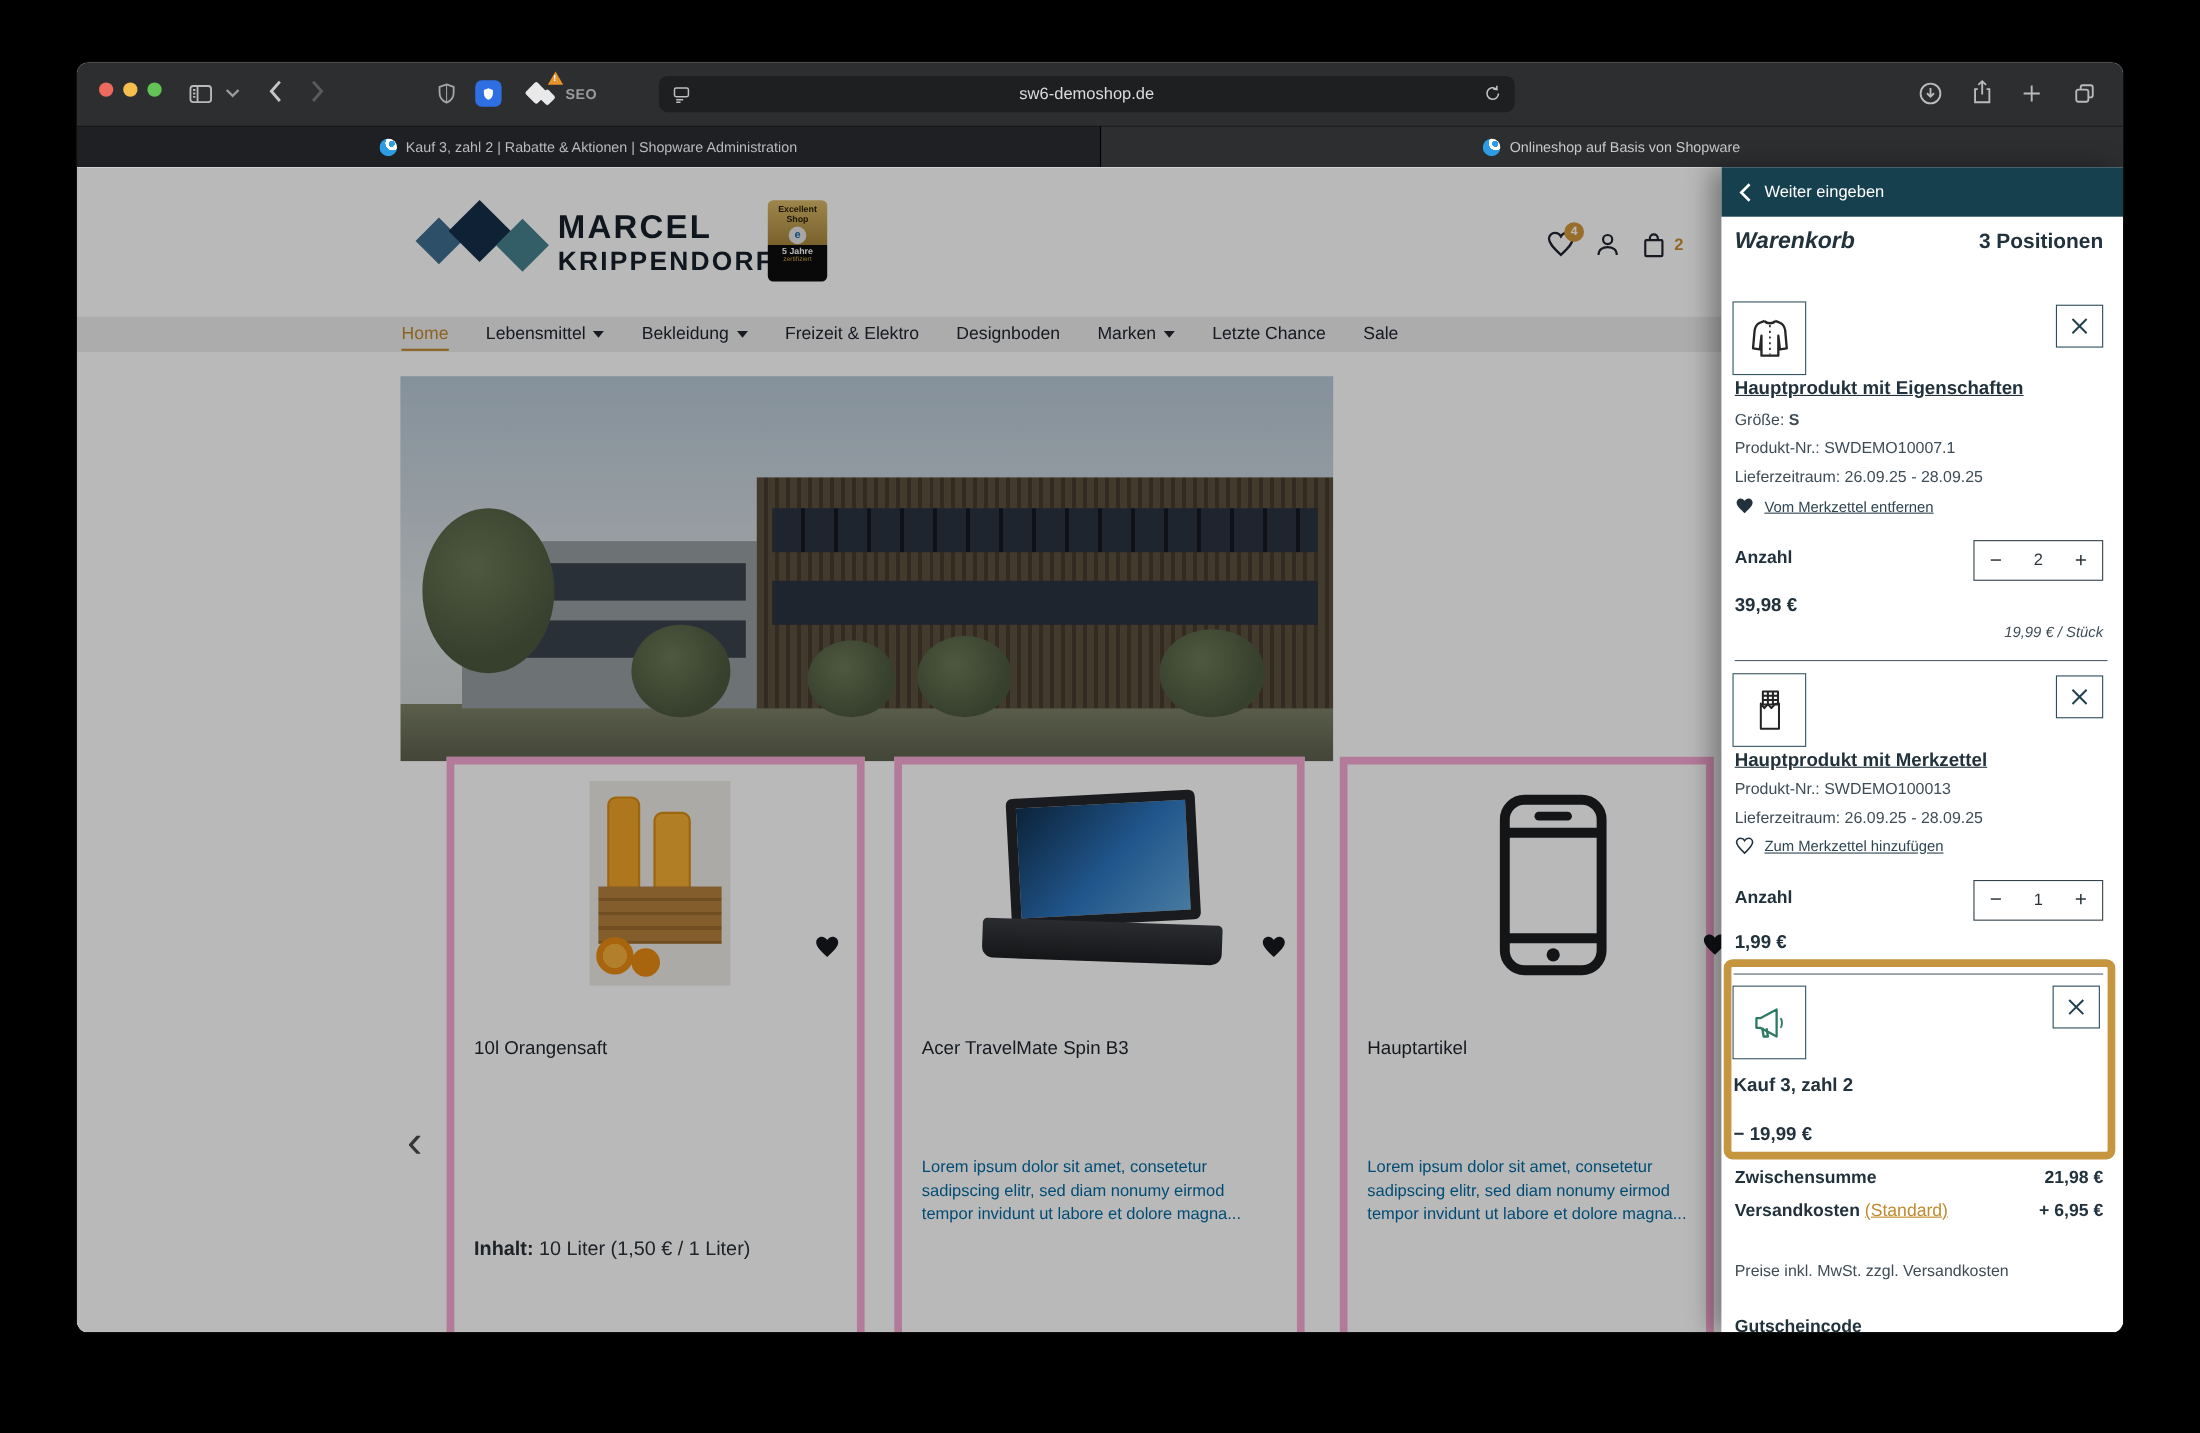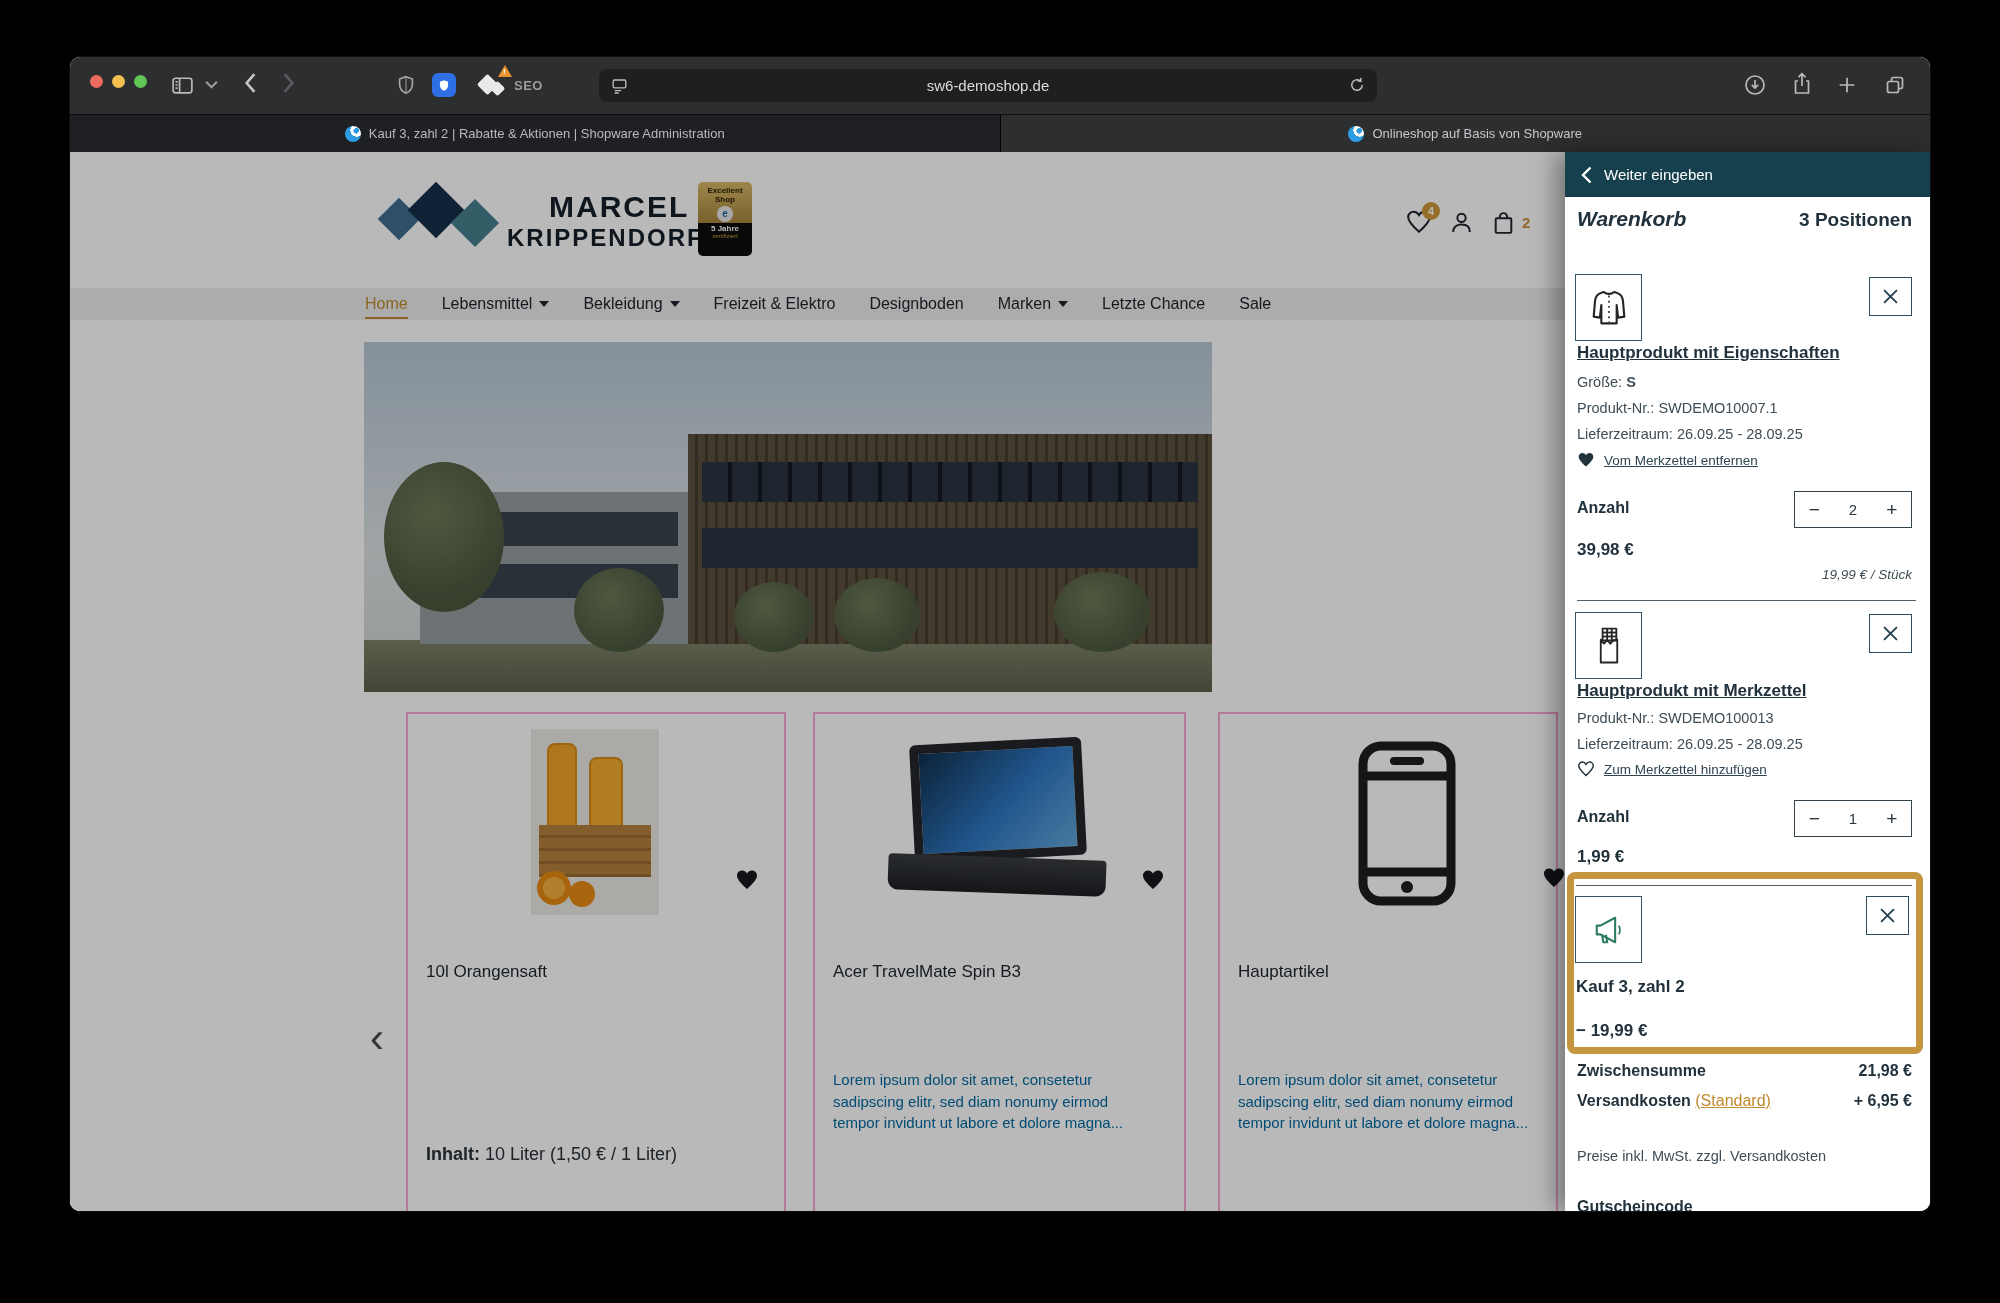--- a/index.html
+++ b/index.html
@@ -58,21 +58,21 @@
        display:flex;align-items:center;gap:34px;padding-left:295px;font-size:16px;color:#20262e;}
   .nav .item{display:flex;align-items:center;gap:7px;white-space:nowrap;}
   .nav .caret{width:0;height:0;border-left:5px solid transparent;border-right:5px solid transparent;
               border-top:6px solid #20262e;}
   .nav .active{color:#c08a2e;border-bottom:2px solid #c08a2e;padding-bottom:4px;margin-bottom:-6px;}
   
   .hero{position:absolute;left:294px;top:190px;width:848px;height:350px;overflow:hidden;
         background:linear-gradient(#b7c8d6,#dde2e4 60%,#cfd3d2);}
   .tree{position:absolute;border-radius:50%;background:radial-gradient(circle at 40% 35%,#6d7a57,#4c583f 70%);}
   
-  .card{position:absolute;top:560px;height:530px;border:2px solid #f9a8d4;background:#fff;padding-left:10px;}
+  .card{position:absolute;top:536px;height:530px;border:7px solid #f9a8d4;background:#fff;padding-left:10px;}
   .card .title{position:absolute;left:18px;top:248px;font-size:17px;color:#1d242c;}
   .card .desc{position:absolute;left:18px;top:355px;width:315px;font-size:15px;line-height:21.5px;color:#0369a1;}
   .card .contentline{position:absolute;left:18px;top:430px;font-size:18px;color:#2a3138;}
   .heartfill{color:#15181c;}
   .prev{position:absolute;left:300px;top:865px;font-size:42px;color:#4a4a4a;line-height:1;z-index:55;}
   
   .cart{position:absolute;right:0;top:0;width:365px;height:100%;background:#fff;
         box-shadow:-10px 0 22px rgba(0,0,0,.35);}
   .cart-head{height:45px;background:#17404f;color:#fff;display:flex;align-items:center;gap:12px;
              padding-left:16px;font-size:15px;}
@@ -214,21 +214,21 @@
     </div>
 
     <div class="content">
 
       <div class="main">
 
         <div>
           <div class="logo-dia" style="left:314px;top:52px;width:30px;height:30px;background:#3e6e8e;"></div>
           <div class="logo-dia" style="left:346px;top:38px;width:40px;height:40px;background:#152f4a;"></div>
           <div class="logo-dia" style="left:388px;top:54px;width:34px;height:34px;background:#47808f;"></div>
-          <div class="logotext" style="left:437px;top:38px;font-size:30px;margin-left:42px;">MARCEL</div>
+          <div class="logotext" style="left:437px;top:38px;font-size:30px;">MARCEL</div>
           <div class="logotext" style="left:437px;top:72px;font-size:24px;">KRIPPENDORF</div>
         </div>
 
         <div class="trustbadge">
           <div class="t1">Excellent</div>
           <div class="t2">Shop</div>
           <div class="medal">e</div>
           <div class="t3">5 Jahre</div>
           <div class="t4">zertifiziert</div>
         </div>

